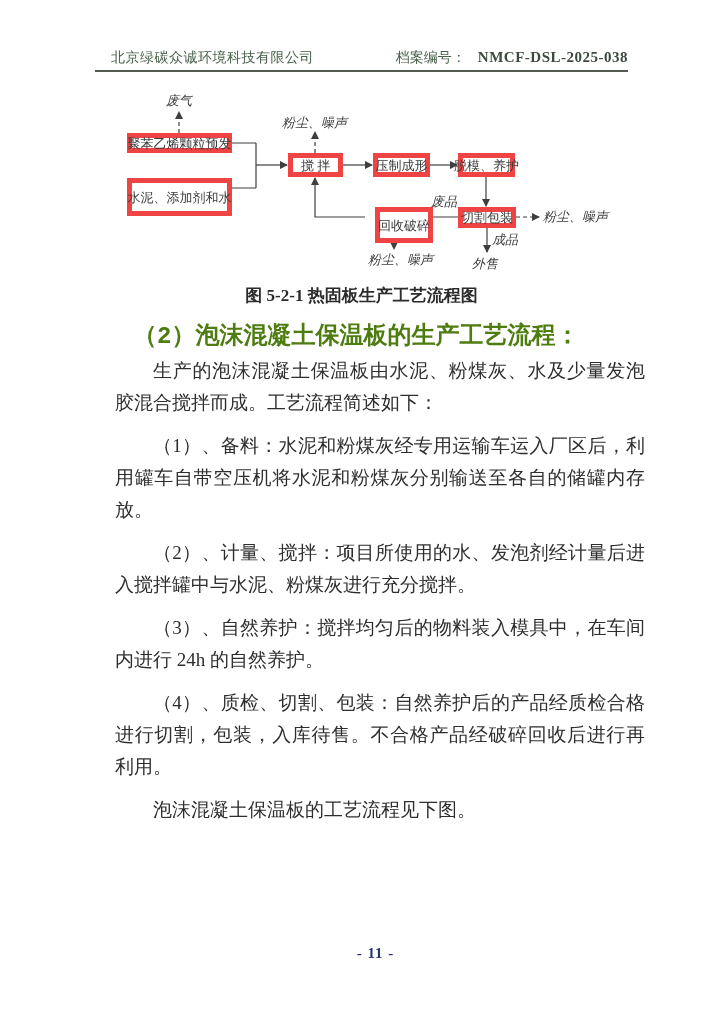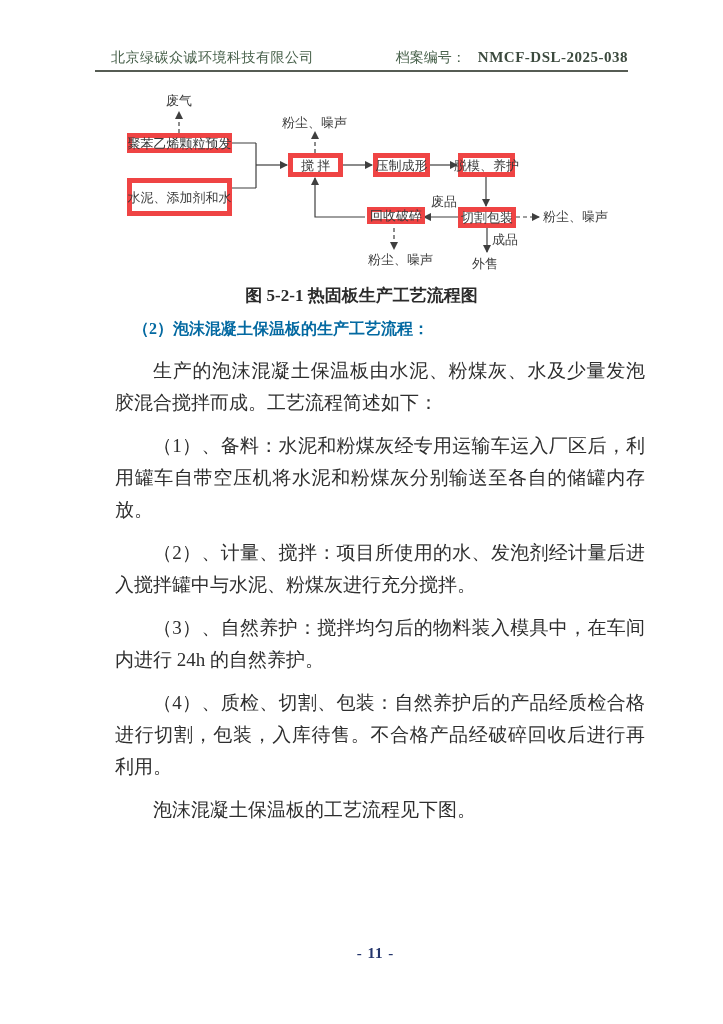--- a/index.html
+++ b/index.html
@@ -17,24 +17,24 @@
   .company{font-size:14px;letter-spacing:0.5px;color:var(--header-text,#47604a);margin-left:16px;white-space:nowrap;}
   .archive{font-size:14px;color:var(--header-text,#47604a);white-space:nowrap;}
   .archive .num{font-weight:bold;font-size:15px;letter-spacing:0.5px;margin-left:12px;color:var(--header-number,#3c4a3e);}
   
   .flowchart{position:absolute;left:95px;top:90px;width:535px;height:198px;font-size:13px;color:#3a3a3a;}
   .fc-svg{position:absolute;left:0;top:0;}
   .fbox{
     position:absolute;border:5px solid #ef4444;background:#fff;box-sizing:border-box;
     display:flex;align-items:center;justify-content:center;white-space:nowrap;line-height:1;
   }
-  .flabel{position:absolute;white-space:nowrap;line-height:1;}
+  .flabel{position:absolute;white-space:nowrap;line-height:1;font-style:italic;}
   
   .caption{position:absolute;left:0;right:0;top:284px;text-align:center;font-weight:bold;font-size:17px;color:#2b2b2b;}
-  .section-heading{position:absolute;left:97px;top:319px;width:530px;font-weight:bold;font-size:16px;text-indent:36px;color:#0369a1;}
+  .section-heading{position:absolute;left:97px;top:319px;width:530px;font-weight:bold;font-size:24px;text-indent:36px;color:#4d7c0f;font-family:Liberation Mono, monospace;}
   
   .body-text{position:absolute;left:115px;top:355px;width:530px;}
   .body-text p{
     margin:0 0 11px 0;font-size:19px;line-height:32px;text-align:justify;text-indent:2em;color:var(--body-text,#2e2e2e);
   }
   
   .page-footer{position:absolute;left:0;right:0;top:944px;text-align:center;margin-left:28px;}
   .page-number{font-size:15px;font-weight:bold;letter-spacing:1px;color:var(--footer-text,#24356b);}
 </style>
 </head>
@@ -78,21 +78,21 @@
         </g>
       </g>
     </svg>
 
     <div class="fbox" style="left:32px;top:43px;width:105px;height:20px">聚苯乙烯颗粒预发</div>
     <div class="fbox" style="left:32px;top:88px;width:105px;height:38px">水泥、添加剂和水</div>
     <div class="fbox" style="left:193px;top:63px;width:55px;height:24px">搅 拌</div>
     <div class="fbox" style="left:278px;top:63px;width:57px;height:24px">压制成形</div>
     <div class="fbox" style="left:363px;top:63px;width:57px;height:24px">脱模、养护</div>
     <div class="fbox" style="left:363px;top:117px;width:58px;height:21px">切割包装</div>
-    <div class="fbox" style="left:272px;top:117px;width:58px;height:17px">回收破碎</div>
+    <div class="fbox" style="left:280px;top:117px;width:58px;height:36px">回收破碎</div>
 
     <div class="flabel" style="left:71px;top:4px">废气</div>
     <div class="flabel" style="left:187px;top:26px">粉尘、噪声</div>
     <div class="flabel" style="left:336px;top:105px">废品</div>
     <div class="flabel" style="left:448px;top:120px">粉尘、噪声</div>
     <div class="flabel" style="left:397px;top:143px">成品</div>
     <div class="flabel" style="left:377px;top:167px">外售</div>
     <div class="flabel" style="left:273px;top:163px">粉尘、噪声</div>
   </div>
 

